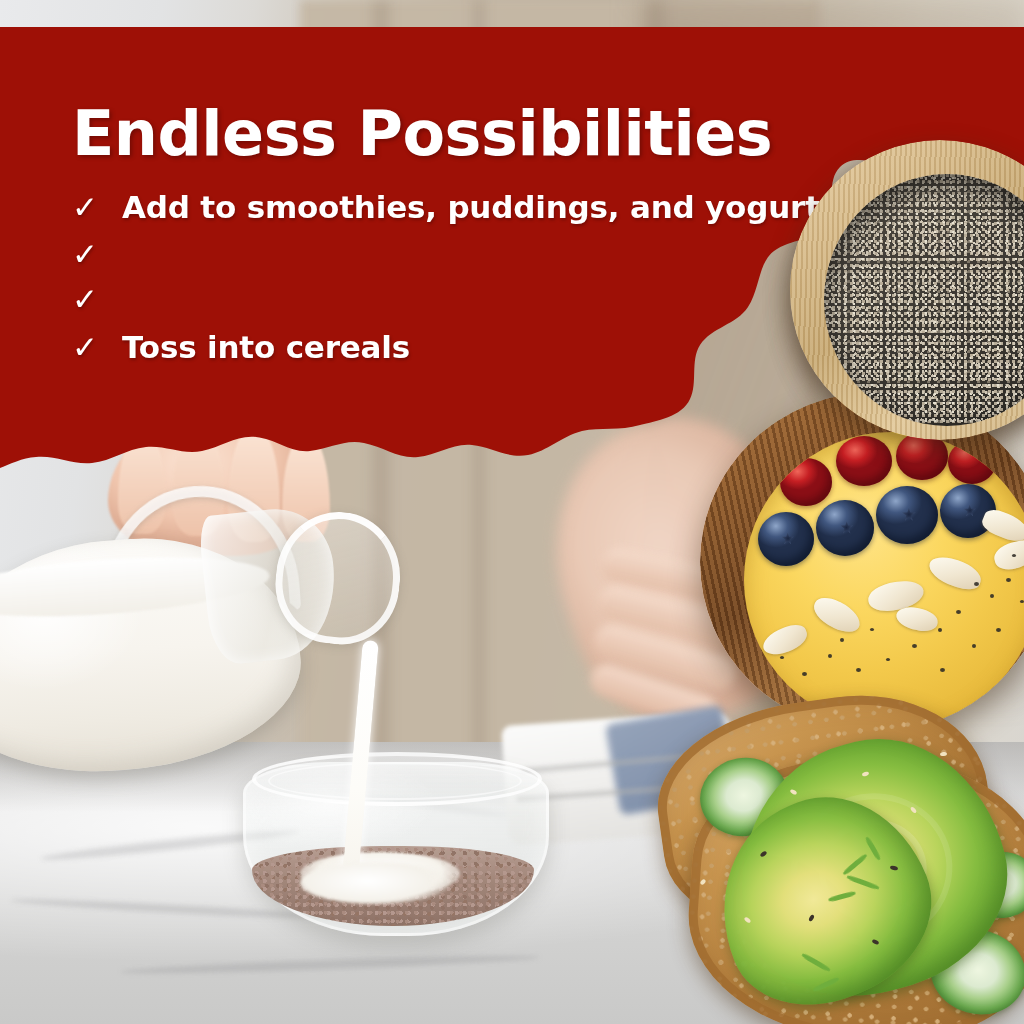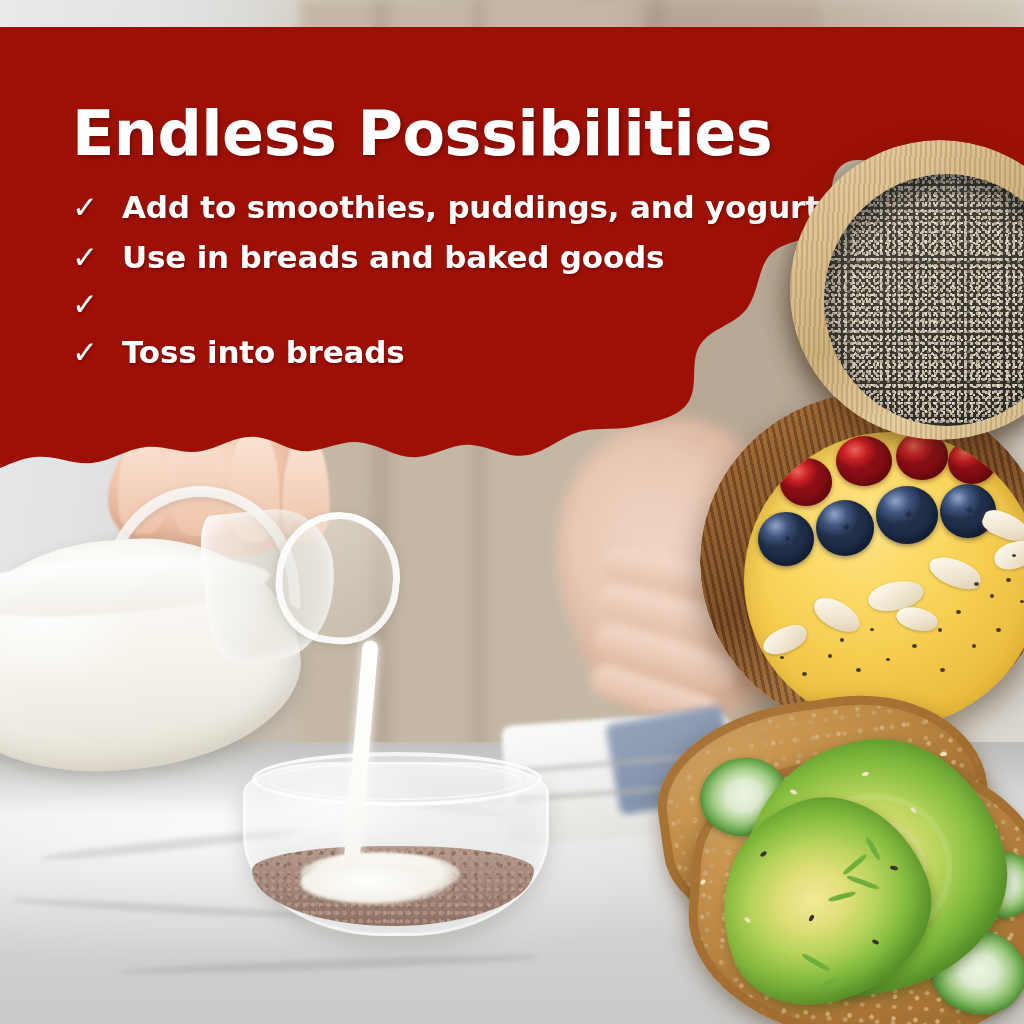--- a/index.html
+++ b/index.html
@@ -380,28 +380,27 @@
     <div class="banner-content">
       <div class="headline">Endless Possibilities</div>
 
       <div class="bullets">
         <div class="bullet">
           <span class="check">✓</span>
           <span class="btext">Add to smoothies, puddings, and yogurt</span>
         </div>
         <div class="bullet">
           <span class="check">✓</span>
-          <span class="btext">Use in breads and baked goods</span>
         </div>
         <div class="bullet">
           <span class="check">✓</span>
         </div>
         <div class="bullet">
           <span class="check">✓</span>
-          <span class="btext">Toss into breads</span>
+          <span class="btext">Toss into cereals</span>
         </div>
       </div>
     </div>
   </div>
 
   <div class="chia-bowl" style="left:790px;top:140px;">
     <div class="chia-bowl-rim"></div>
     <div class="chia-bowl-inner"></div>
   </div>
 

